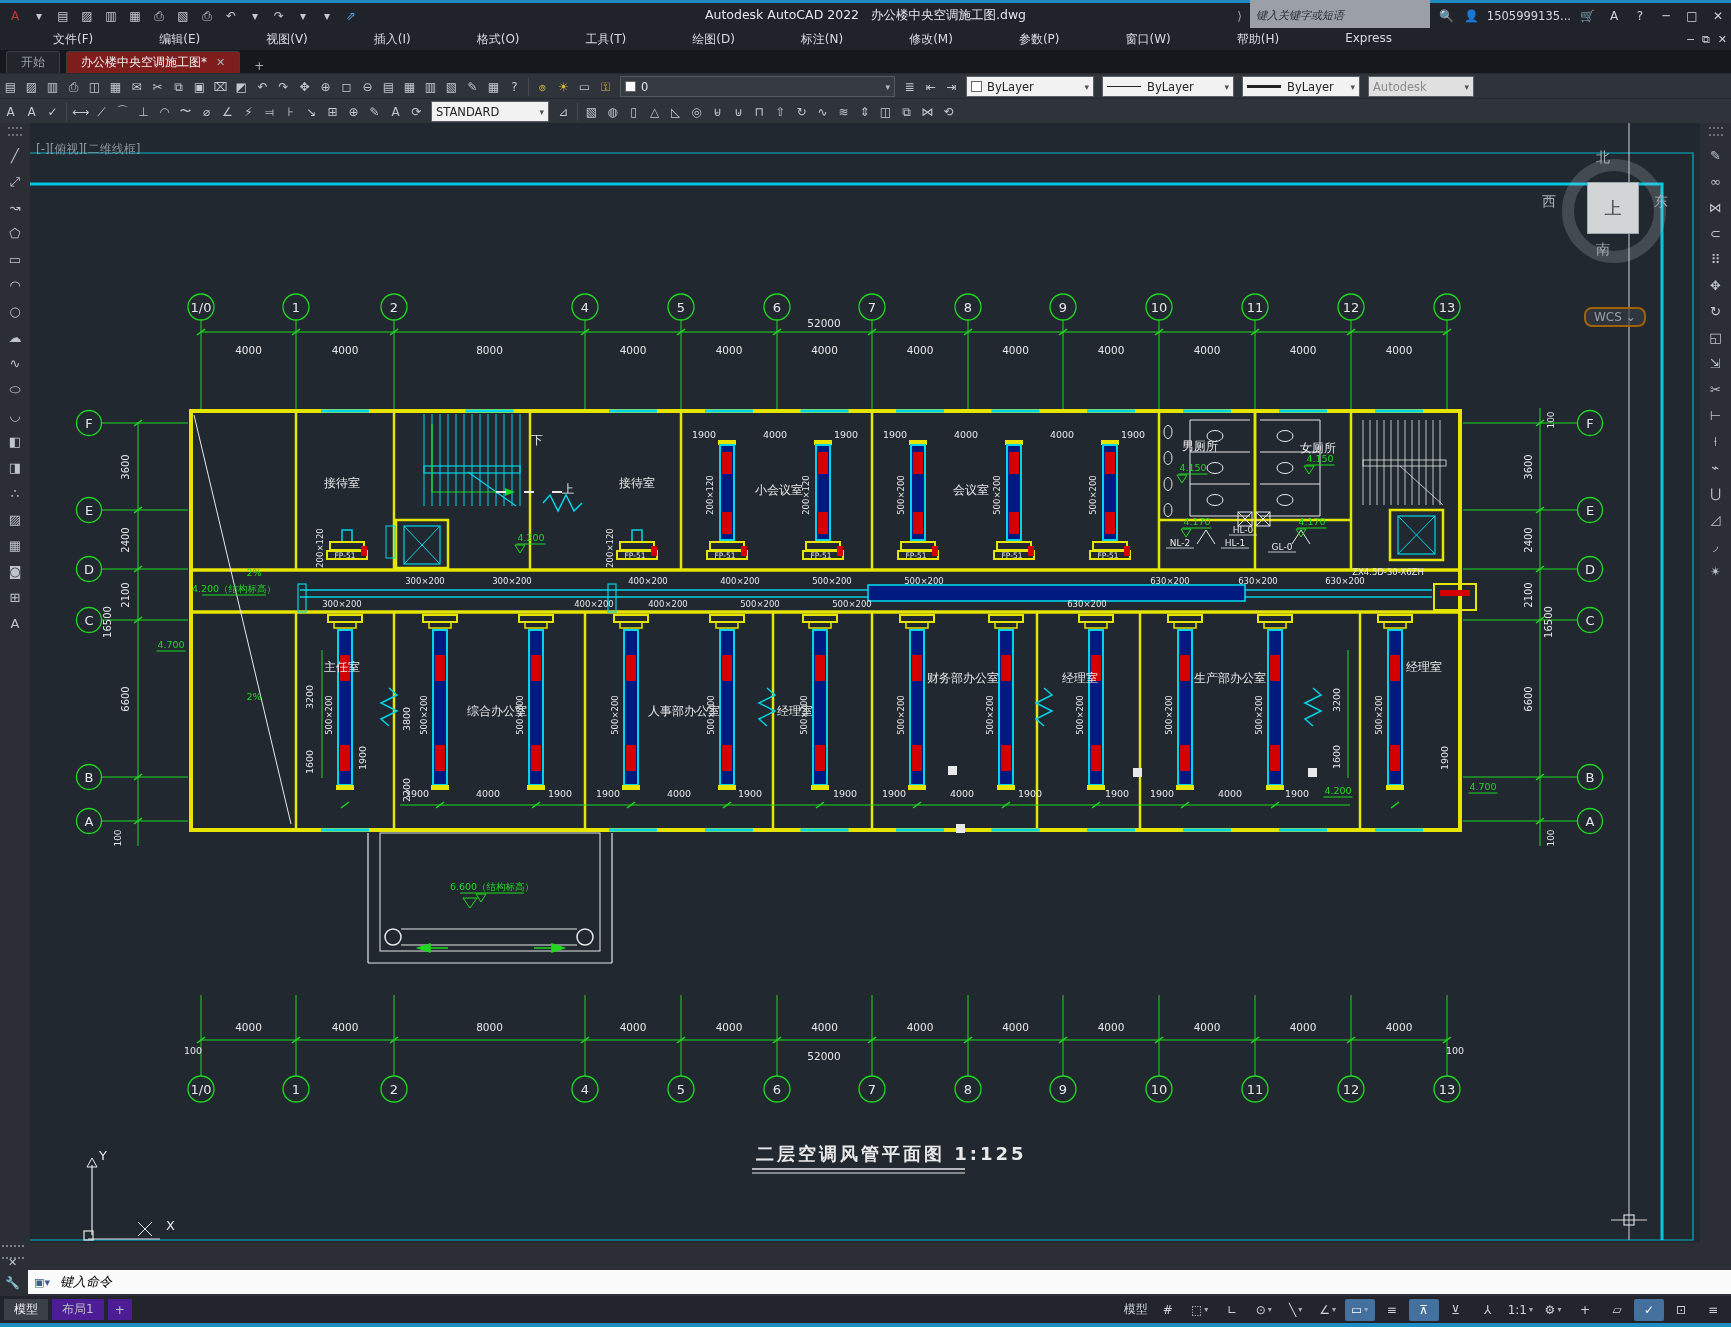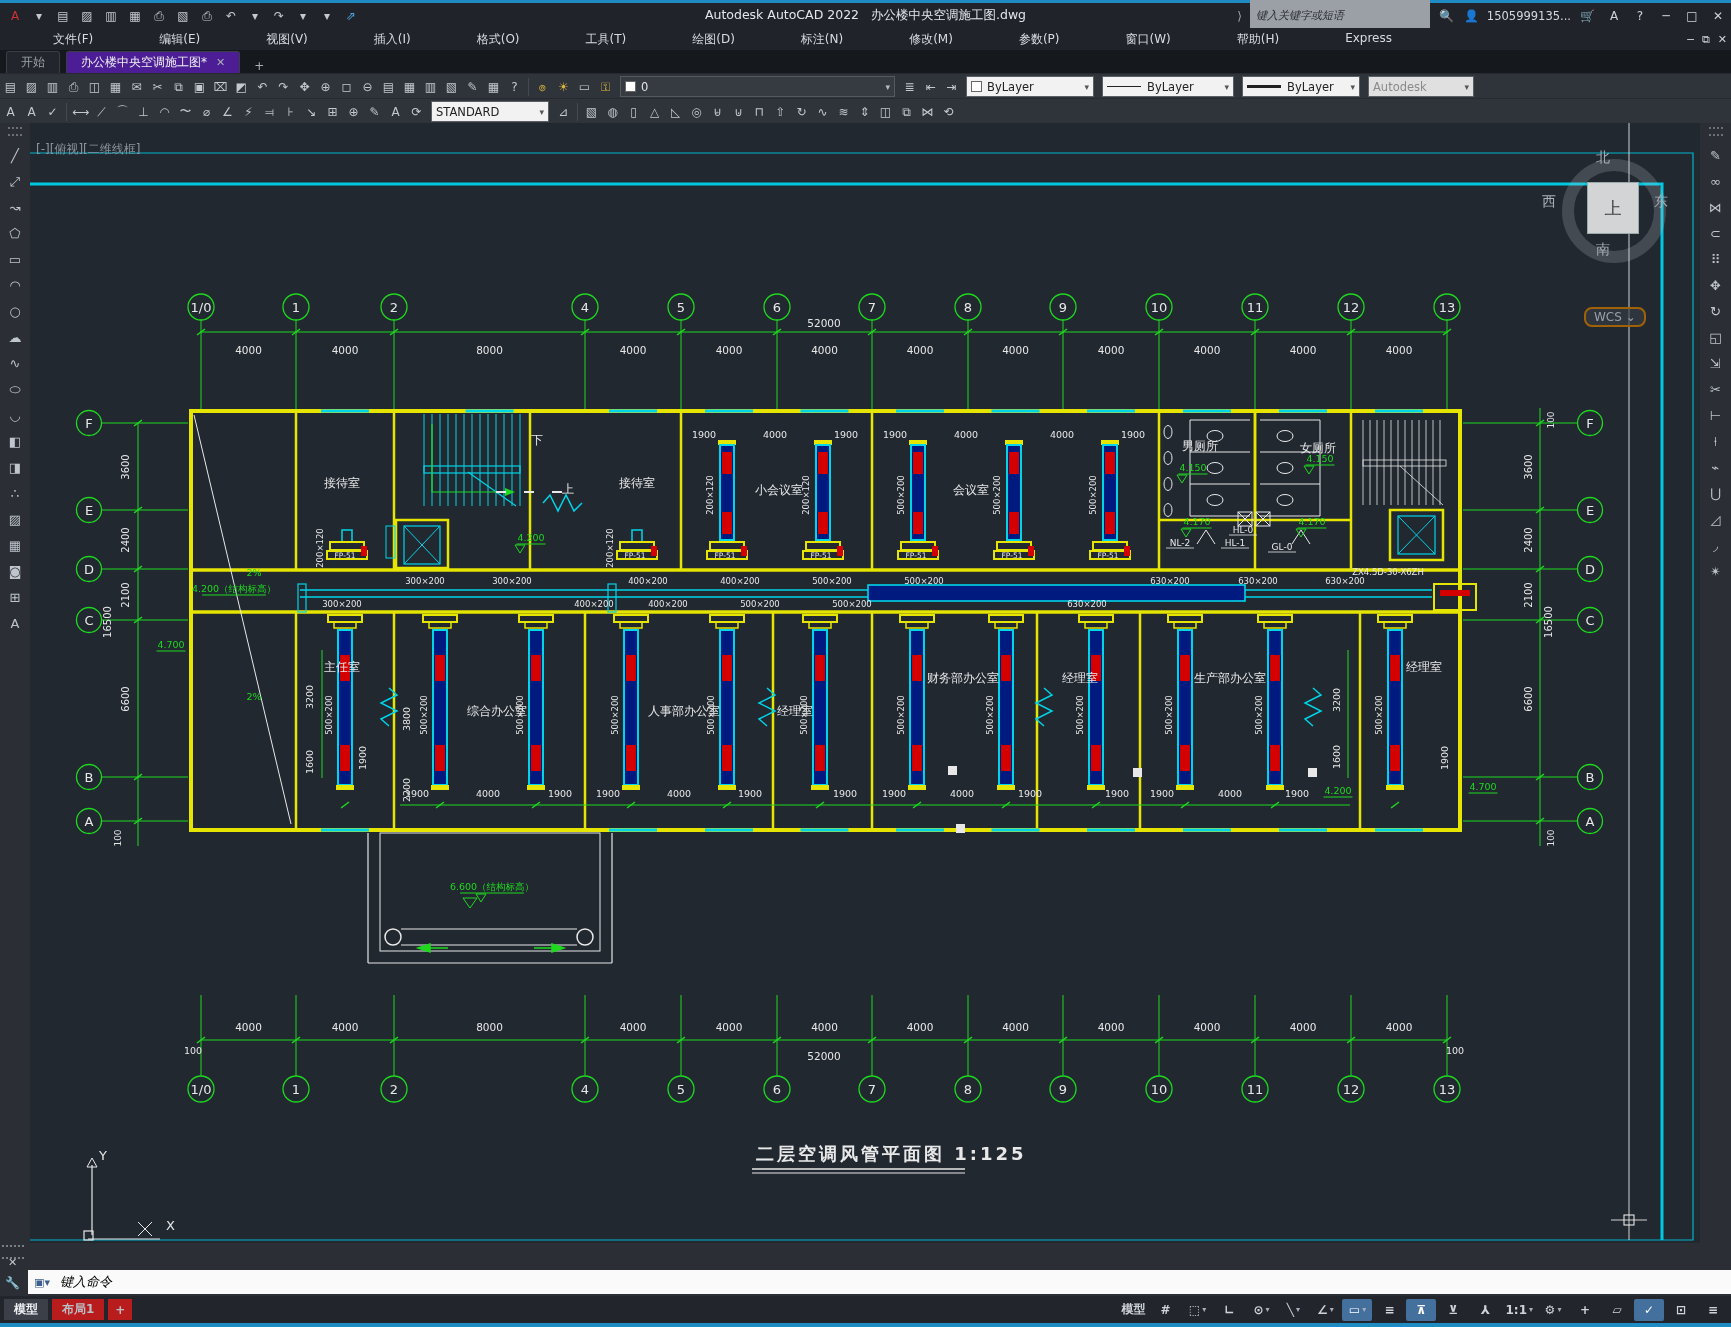--- a/index.html
+++ b/index.html
@@ -13,21 +13,21 @@
   #qat .icon{width:22px;height:20px;}
   #title-center{position:absolute;left:50%;transform:translateX(-50%);white-space:nowrap;color:#e3e6ea;font-size:12.5px;}
   #tb-right{position:absolute;right:4px;display:flex;align-items:center;gap:8px;}
   #search-box{width:168px;height:17px;background:#9aa0a6;color:#2c2f33;font-size:11px;display:flex;align-items:center;padding:12px 6px;font-style:italic;}
   .winbtn{color:#cfd3d8;width:18px;text-align:center;font-size:12px;}
   #menubar{left:0;top:28px;width:100%;height:22px;background:#20232a;display:flex;align-items:center;color:#d8dbe0;font-size:12px;}
   .menu-item{padding:0 13px;height:100%;display:flex;align-items:center;margin-left:40px;}
   #doc-winbtns{position:absolute;right:4px;display:flex;gap:8px;color:#cfd3d8;font-size:11px;}
   #tabrow{left:0;top:50px;width:100%;height:23px;background:#15181d;display:flex;align-items:flex-end;color:#9aa0a8;font-size:12px;}
   .doc-tab{height:21px;display:flex;align-items:center;padding:0 14px;margin-left:6px;background:#22262c;border:1px solid #3a3f46;border-bottom:none;border-radius:3px 3px 0 0;}
-  .doc-tab.active{background:#4c1d95;color:#eceef1;}
+  .doc-tab.active{background:#7f1d1d;color:#eceef1;}
   .tab-close{margin-left:9px;color:#aab0b8;font-size:11px;}
   .tab-plus{margin-left:8px;color:#aab0b8;padding:0 6px;}
   .toolbar{left:0;width:100%;height:25px;background:#2f333a;display:flex;align-items:center;border-top:1px solid #262a30;}
   #tb1{top:73px;} #tb2{top:98px;}
   .icon{width:21px;height:21px;display:flex;align-items:center;justify-content:center;color:#c3c9d1;font-size:12px;flex:0 0 auto;}
   .tsep{width:1px;height:18px;background:#454a52;margin:0 3px;flex:0 0 auto;}
   .combo{height:19px;background:#f2f2f2;color:#222;font-size:11.5px;display:flex;align-items:center;padding:0 4px;margin:0 4px;border:1px solid #5a5f66;flex:0 0 auto;}
   .combo .caret{margin-left:auto;color:#555;font-size:9px;}
   .combo.dark{background:#363b42;color:#e2e5e9;border:1px solid #54595f;}
   .combo.dis{background:#e0e0e0;color:#8a8a8a;}
@@ -51,22 +51,22 @@
   
   #cmdpane{left:0;top:1243px;width:100%;height:53px;background:#2b2f35;}
   #cmd-grip{left:2px;top:2px;width:22px;height:10px;border-top:2px dotted #7a8088;border-bottom:2px dotted #7a8088;}
   #cmd-x{left:8px;top:13px;color:#c3c9d1;font-size:11px;}
   #cmd-hist{left:28px;top:3px;width:1703px;height:23px;background:#d2d2d2;color:#111;font-size:13px;display:flex;align-items:center;padding-left:8px;box-sizing:border-box;}
   #cmd-wrench{left:5px;top:33px;color:#c3c9d1;font-size:12px;}
   #cmd-input{left:28px;top:27px;width:1703px;height:24px;background:#fafafa;display:flex;align-items:center;font-size:13px;box-sizing:border-box;padding-left:6px;}
   #cmd-popicon{color:#3d5f8f;font-size:11px;margin-right:10px;}
   #cmd-placeholder{color:#000000;font-style:italic;}
   
-  #bottombar{left:0;top:1296px;width:100%;height:27px;background:#22262c;display:flex;align-items:center;color:#b9bfc7;font-size:12px;font-weight:bold;}
-  .mtab{height:21px;display:flex;align-items:center;padding:0 10px;margin-left:4px;background:#b91c1c;}
+  #bottombar{left:0;top:1296px;width:100%;height:27px;background:#22262c;display:flex;align-items:center;color:#b9bfc7;font-size:12px;}
+  .mtab{height:21px;display:flex;align-items:center;padding:0 10px;margin-left:4px;background:#4c1d95;}
   .mtab.active{background:#3b4048;color:#eef0f3;}
   #status-icons{position:absolute;right:3px;display:flex;align-items:center;gap:2px;}
   .sbtn{min-width:24px;height:22px;display:flex;align-items:center;justify-content:center;color:#ced3da;font-size:12px;padding:0 3px;border-radius:2px;}
   .sbtn.hl{background:#3f6globalffa;}
   .sbtn.hl{background:#44709e;color:#fff;}
   .sbtn .caret{font-size:8px;margin-left:2px;color:#aab;}
   #accent-bottom{left:0;top:1323px;width:100%;height:4px;background:#1e8bc3;}
 </style>
 </head>
 <body>

